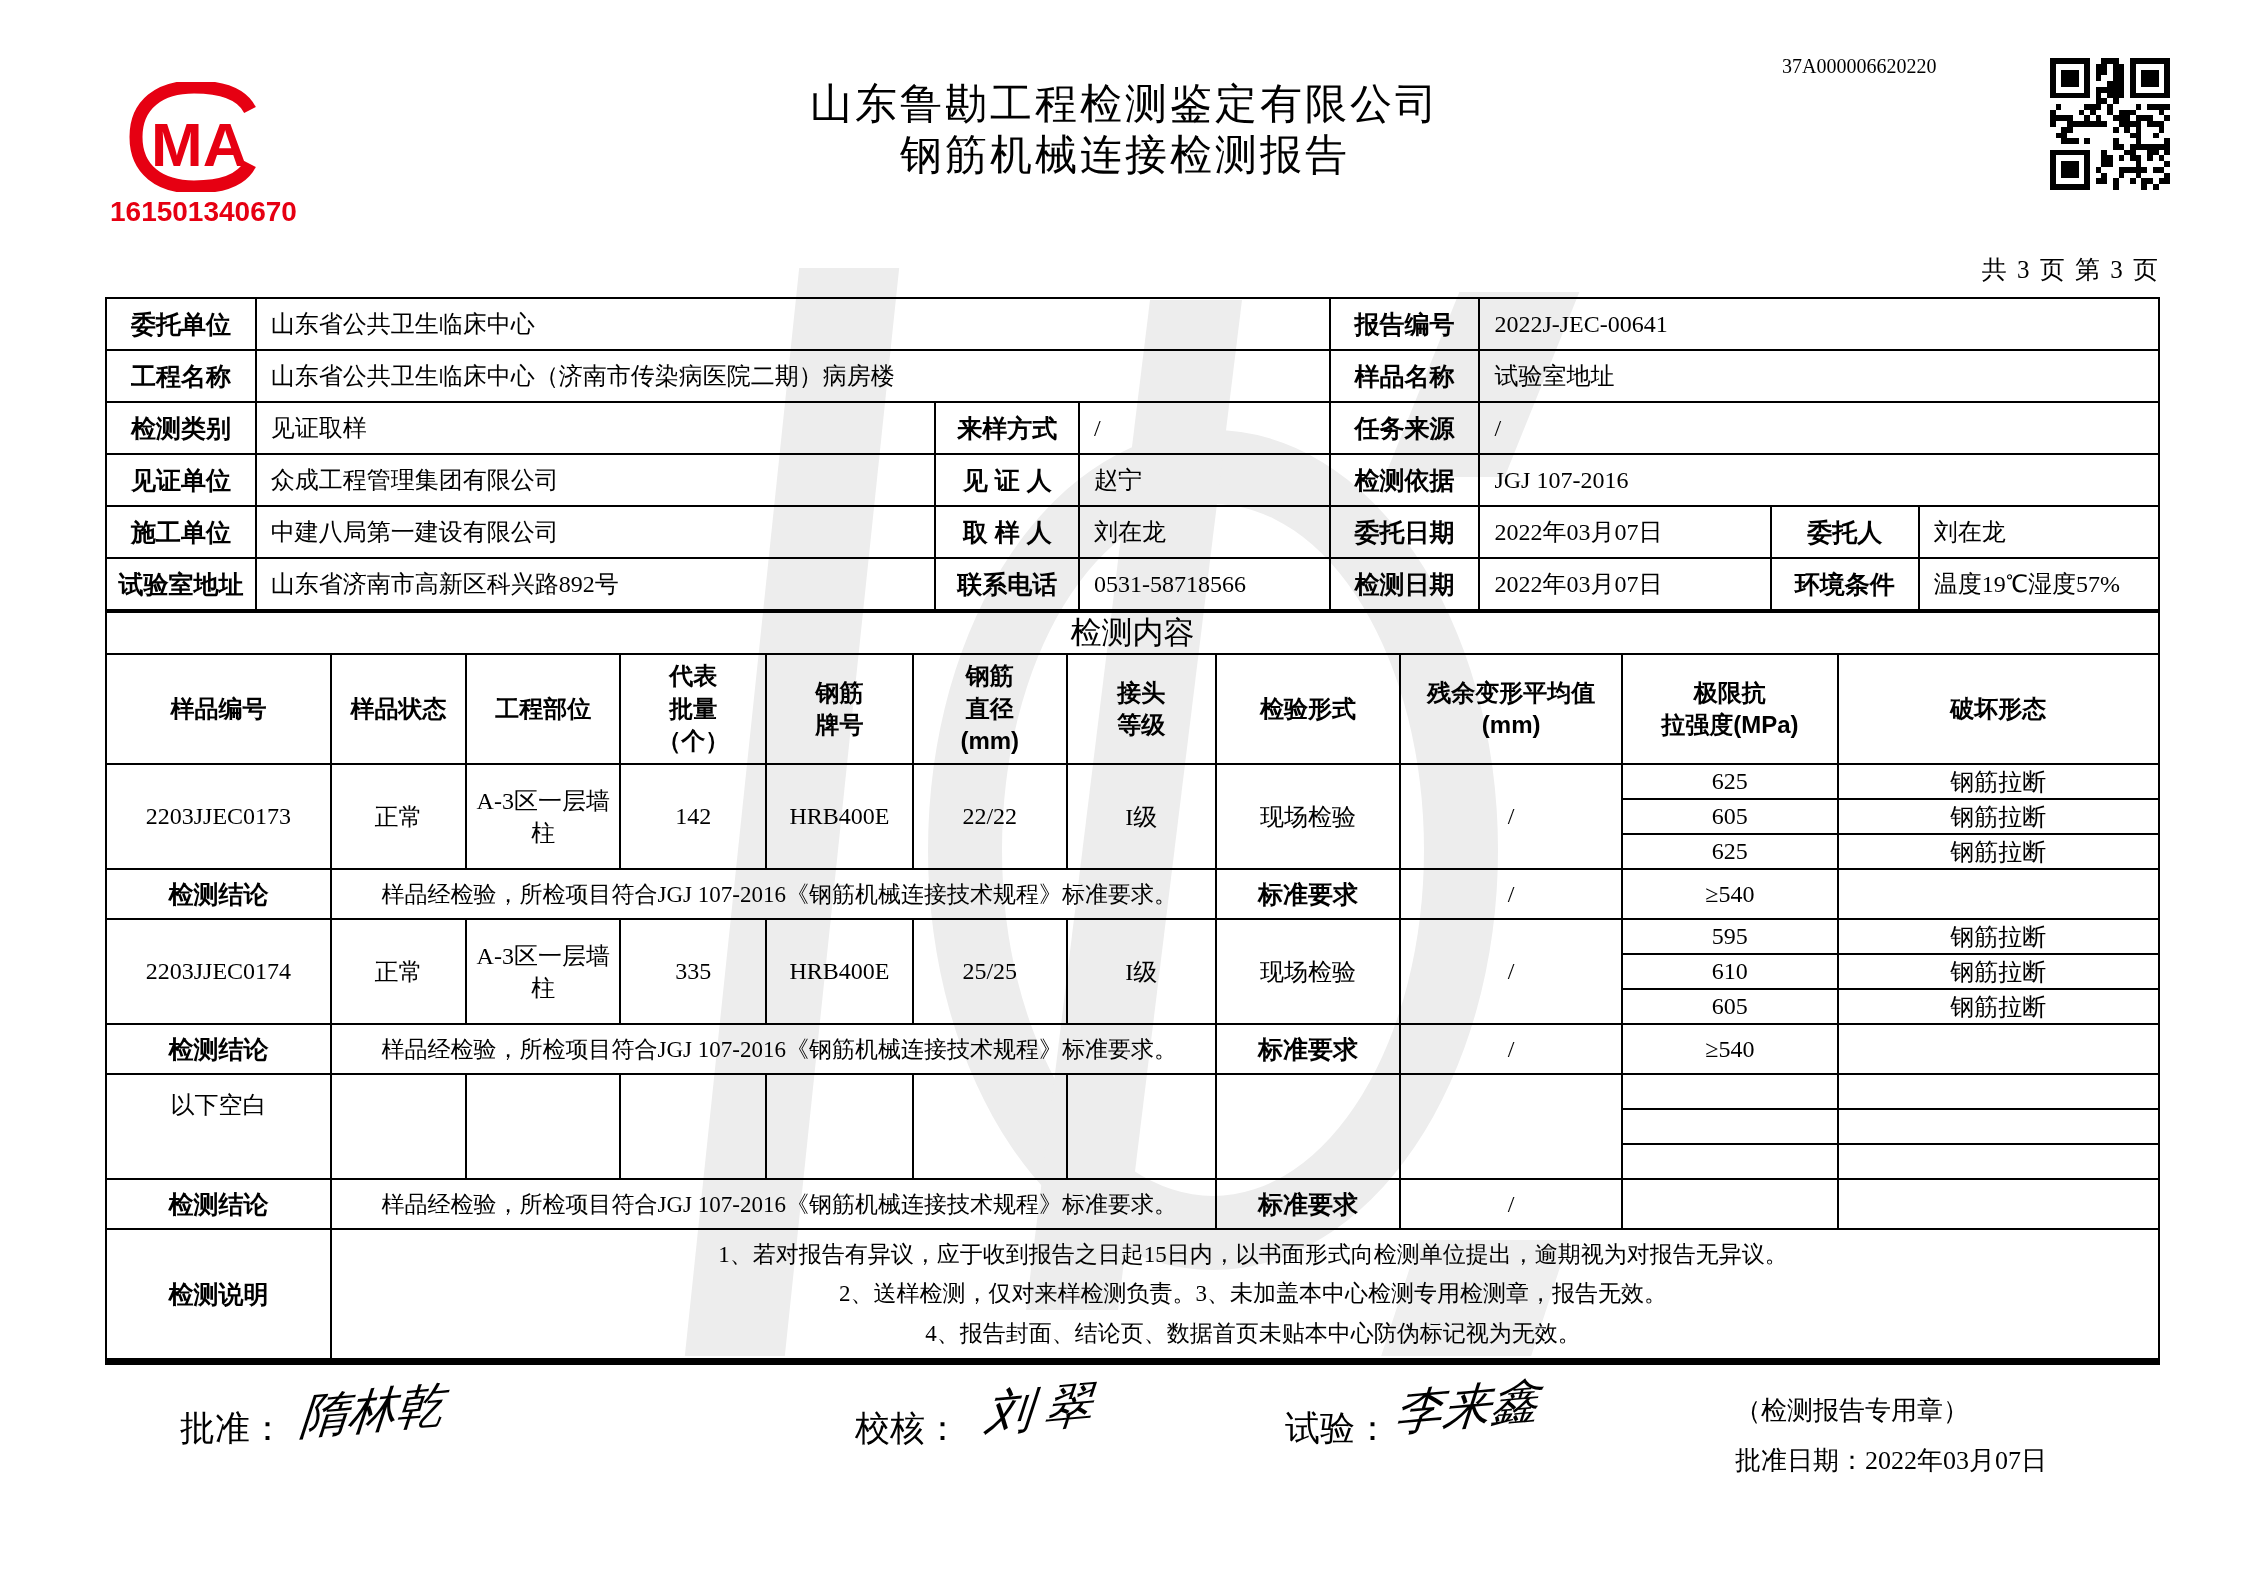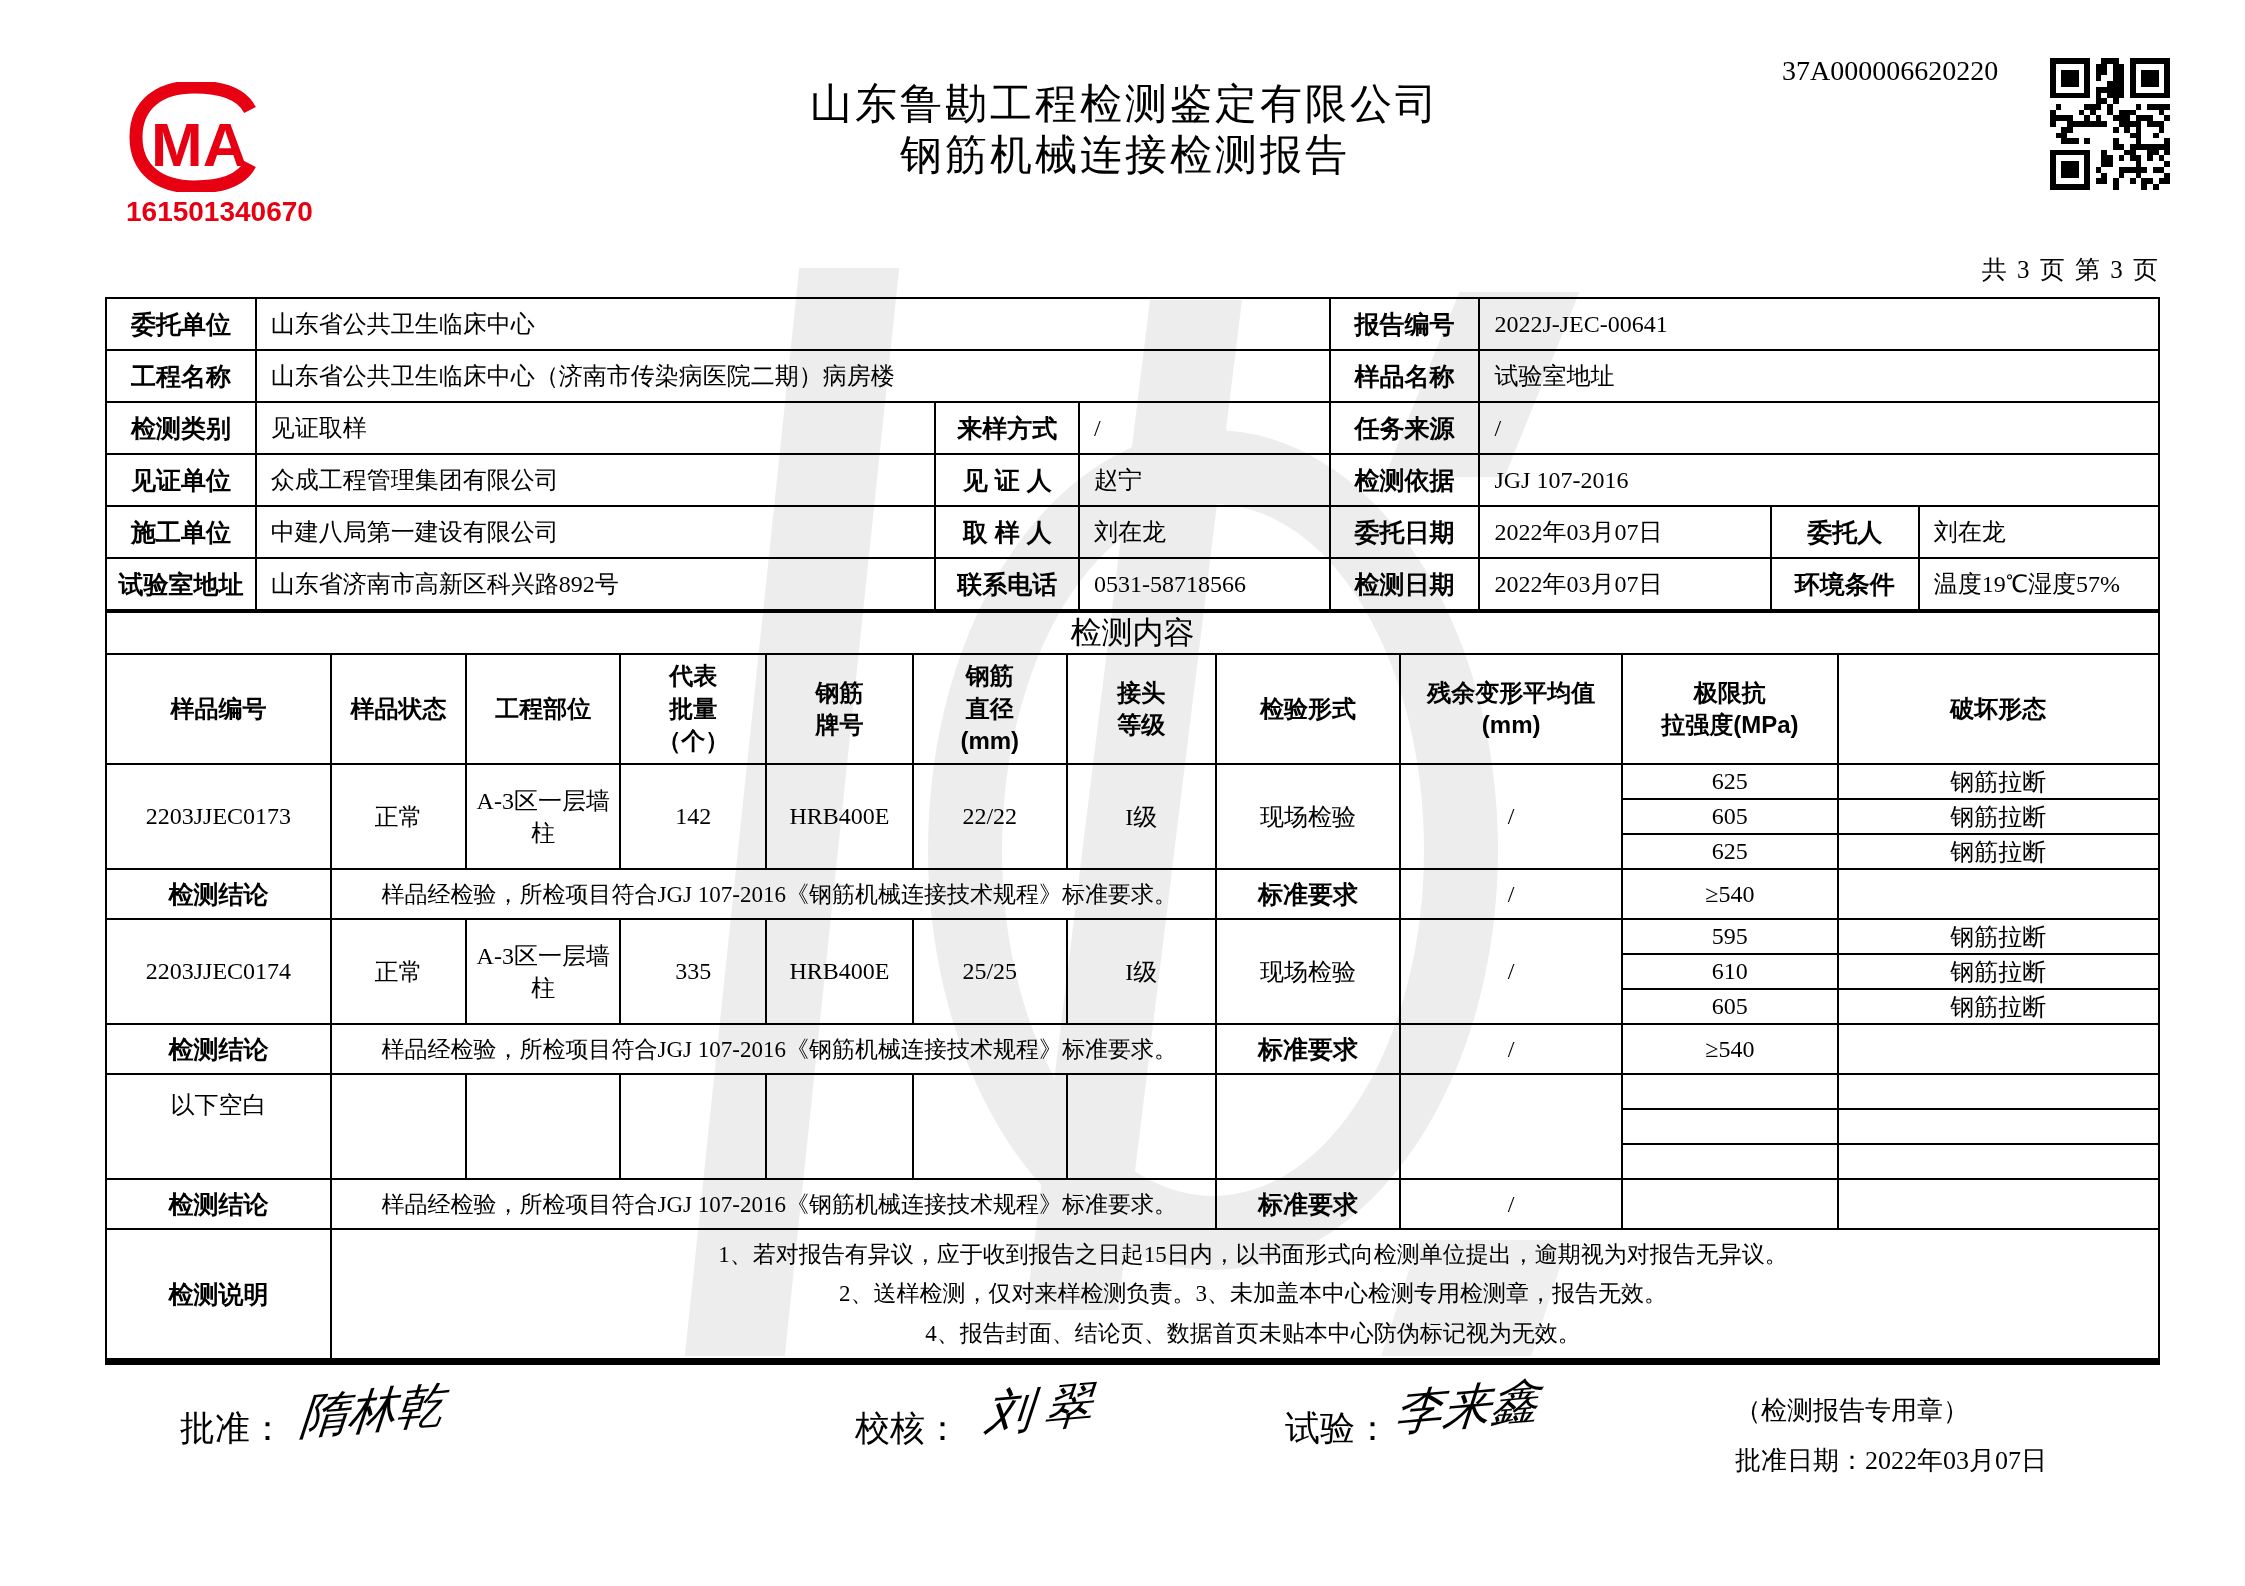--- a/index.html
+++ b/index.html
@@ -11,24 +11,24 @@
   
   .wm { position:absolute; z-index:0; pointer-events:none; }
   .wm-stripe1 { left:742px; top:268px; width:100px; height:1088px; background:#ededed; transform:skewX(-6deg); }
   .wm-stripe2 { left:1088px; top:300px; width:92px; height:1010px; background:#ededed; transform:skewX(-7deg); }
   .wm-ring { left:928px; top:430px; width:570px; height:840px; border:74px solid #ededed; border-radius:50%; background:transparent; }
   .wm-tri { left:1422px; top:292px; width:120px; height:185px; background:#ededed; transform:skewX(-22deg); }
   .wm-bot { left:1400px; top:1240px; width:150px; height:116px; background:#efefef; transform:skewX(-18deg); }
   
   .cma { position:absolute; left:128px; top:82px; width:134px; height:110px; }
   .cma-code { position:absolute; left:110px; top:196px; width:180px; text-align:center;
-    color:#e60012; font-family:"Liberation Sans", sans-serif; font-weight:bold; font-size:28px; letter-spacing:0px;margin-left:16px; }
+    color:#e60012; font-family:"Liberation Sans", sans-serif; font-weight:bold; font-size:28px; letter-spacing:0px; }
   .title-block { position:absolute; left:560px; top:78px; width:1130px; text-align:center; z-index:2; }
   .title-line { font-family:"Liberation Sans", sans-serif; font-weight:normal; font-size:42px; line-height:1.22; letter-spacing:3px; }
-  .doc-number { position:absolute; left:1782px; top:55px; font-size:28px; font-family:"Liberation Serif", serif; z-index:1; }
+  .doc-number { position:absolute; left:1782px; top:55px; font-size:20px; font-family:"Liberation Serif", serif; z-index:1; }
   .qr { position:absolute; left:2050px; top:58px; width:120px; height:132px; z-index:2; background:#fff; }
   .page-info { position:absolute; right:85px; top:253px; font-size:25px; letter-spacing:2px; }
   
   .doc-table-wrap { position:absolute; left:105px; top:297px; width:2055px; z-index:1;
     border-bottom:5px solid #000; }
   table { border-collapse:collapse; width:100%; table-layout:fixed; }
   td { border:2px solid #000; font-size:24px; vertical-align:middle; overflow:hidden; }
   .lbl { font-family:"Liberation Sans", sans-serif; font-weight:bold; text-align:center; font-size:25px; }
   .val { text-align:left; padding-left:14px; font-family:"Liberation Serif", serif; }
   .info-table tr { height:52px; }

